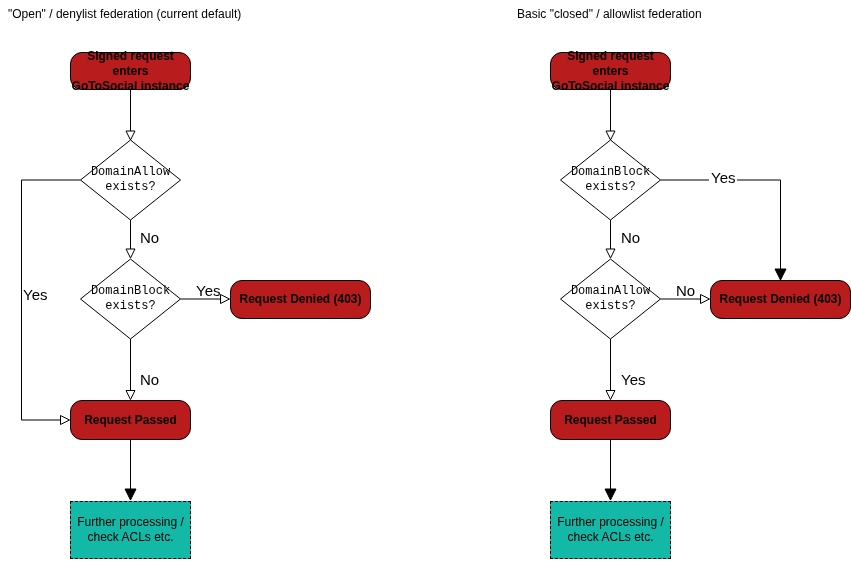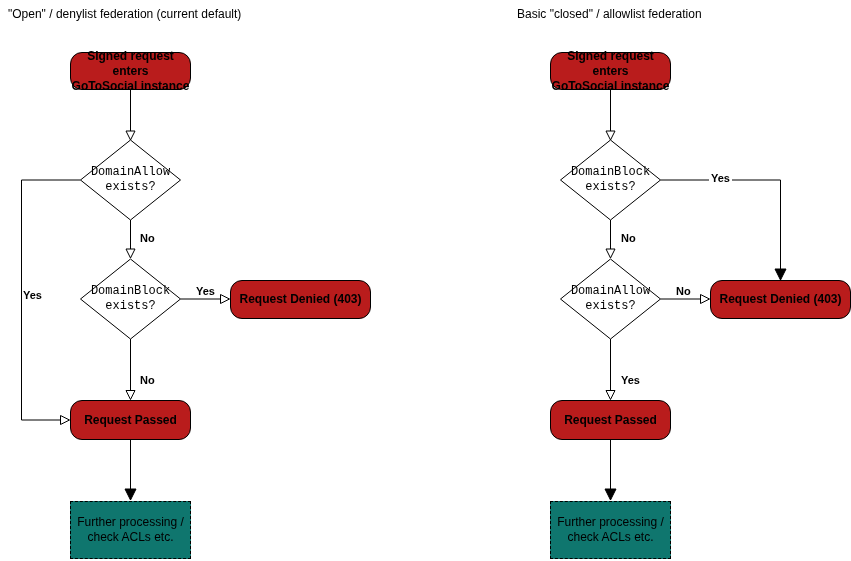--- a/index.html
+++ b/index.html
@@ -37,29 +37,28 @@
     box-sizing: border-box;
   }
   .rounded {
     border: 1px solid #000000;
     border-radius: 12px;
     background: #b91c1c;
     font-weight: bold;
   }
   .dashed {
     border: 1px dashed #000000;
-    background: #0f766e;
+    background: #14b8a6;
   }
   .diamond-label { background: transparent; font-family: Liberation Mono, monospace; }
   .edge-label {
     position: absolute;
-    font-size: 11px;
+    font-size: 15px;
     line-height: 14px;
     white-space: nowrap;
-    font-weight: bold;
   }
   .on-line { background: #ffffff; padding: 0 2px; }
 </style>
 </head>
 <body>
 
 <div class="canvas">
 
   <svg width="851" height="561" viewBox="0 0 851 561">
 

